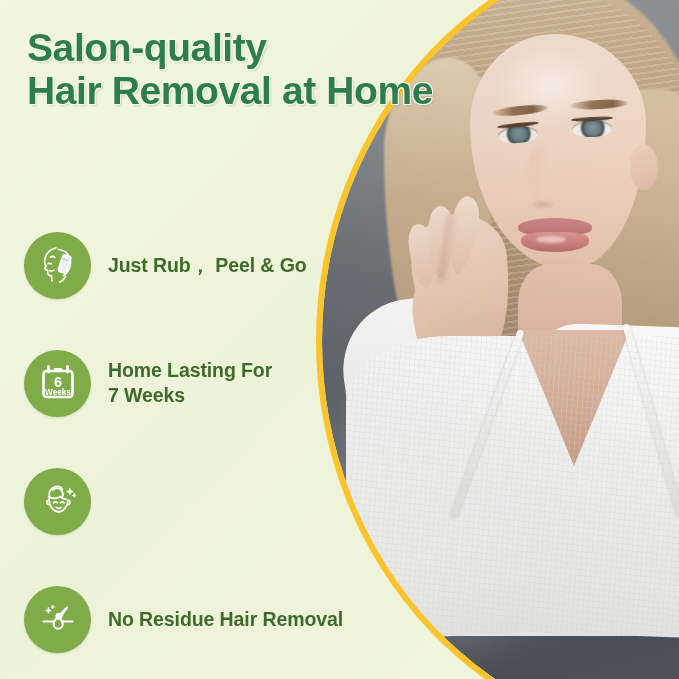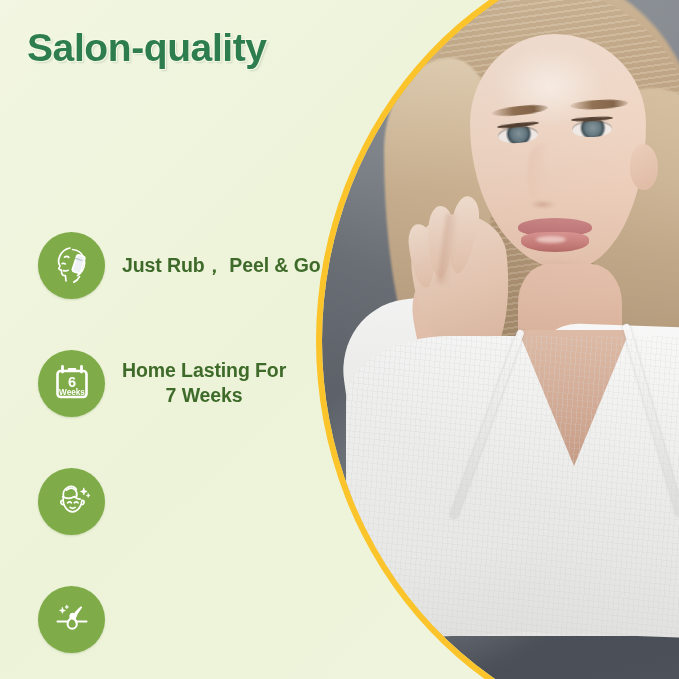--- a/index.html
+++ b/index.html
@@ -426,24 +426,23 @@
     top: 131px;
     font-size: 29px;
     font-weight: normal;
     color: #1b1b1b;
     letter-spacing: -0.2px;
     white-space: nowrap;
   }
 
   .features {
     position: absolute;
-    left: 14px;
+    left: 0;
     top: 206px;
     width: 430px;
-    text-align: center;
   }
 
   .feature-row {
     position: relative;
     display: flex;
     align-items: center;
     height: 118px;
     padding-left: 24px;
     box-sizing: border-box;
   }
@@ -523,20 +522,21 @@
 
       <div class="photo-grade"></div>
     </div>
     <div class="arc-border"></div>
   </div>
 
   <div class="content">
 
     <div class="headline">
       <span>Salon-quality</span>
+      <span class="line2">Hair Removal at Home</span>
     </div>
 
 
     <div class="features">
 
       <div class="feature-row">
         <div class="feature-icon">
           <svg width="44" height="44" viewBox="0 0 44 44" fill="none" stroke="#ffffff" stroke-width="1.7" stroke-linecap="round" stroke-linejoin="round">
             <path d="M20 5c-5.5 1-9.5 5-11 10.5-0.8 3-0.4 5 0.6 6.6 0.7 1.1 0.3 1.8-0.4 2.6-0.7 0.8-0.4 1.6 0.6 1.9l1.6 0.5c0.3 1.6 0.1 3 0.6 4 0.6 1.2 1.9 1.6 3.4 1.5l0.6 5.4"></path>
             <path d="M14.5 14.2c1.4-1.1 3.2-1 4.3 0.2"></path>
@@ -592,17 +592,20 @@
           <svg width="44" height="44" viewBox="0 0 44 44" fill="none" stroke="#ffffff" stroke-width="2" stroke-linecap="round" stroke-linejoin="round">
             <path d="M7.5 24.5h10.5M26 24.5h10.5"></path>
             <path d="M21.9 20.6c-2.4 1.4-4.3 3.5-4.3 6.3 0 2.7 2.1 4.8 4.6 4.8s4.6-2.1 4.6-4.8c0-2.4-1.5-4.4-3.5-5.8"></path>
             <path d="M22.6 21c1.6-3.9 4.6-7.5 8.4-10.6-3.1 3.8-5.3 7.8-6.6 12"></path>
             <path d="M22.3 21.2c-1.5 0-2.7-1.2-2.7-2.7 0-0.9 0.4-1.7 1.1-2.2" fill="#ffffff" stroke="none"></path>
             <ellipse cx="22.6" cy="19.2" rx="3" ry="3.4" fill="#ffffff" stroke="none" transform="rotate(24 22.6 19.2)"></ellipse>
             <path d="M12.4 10.6l0.8 2.1 2.1 0.8-2.1 0.8-0.8 2.1-0.8-2.1-2.1-0.8 2.1-0.8z" fill="#ffffff" stroke-width="0.7"></path>
             <path d="M16.8 8.2l0.5 1.3 1.3 0.5-1.3 0.5-0.5 1.3-0.5-1.3-1.3-0.5 1.3-0.5z" fill="#ffffff" stroke-width="0.6"></path>
           </svg>
         </div>
+        <div class="feature-label">
+          <span>No Residue Hair Removal</span>
+        </div>
       </div>
 
     </div>
   </div>
 </div>
 
 </body></html>

